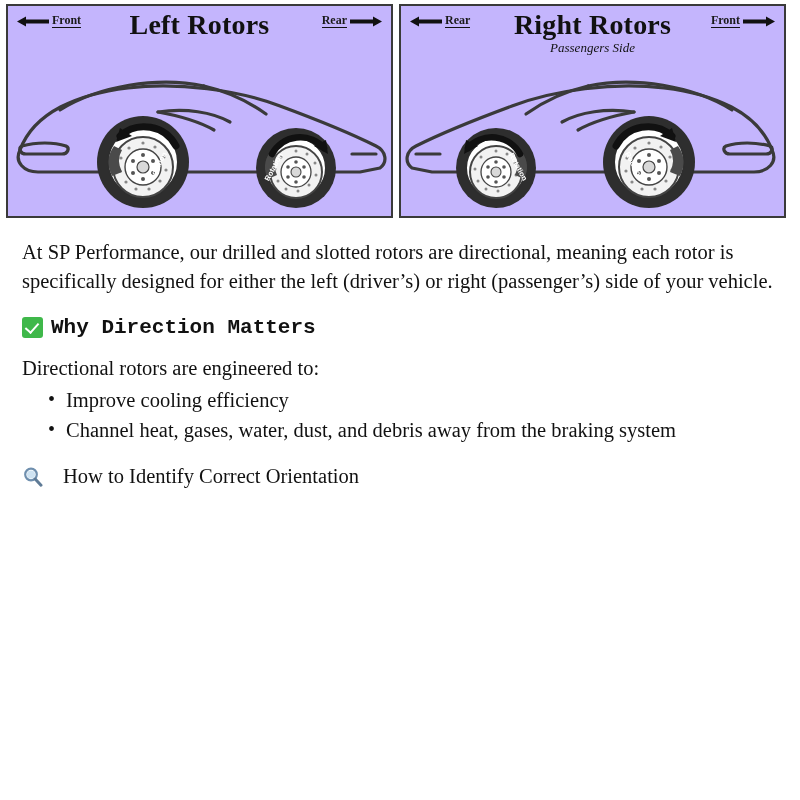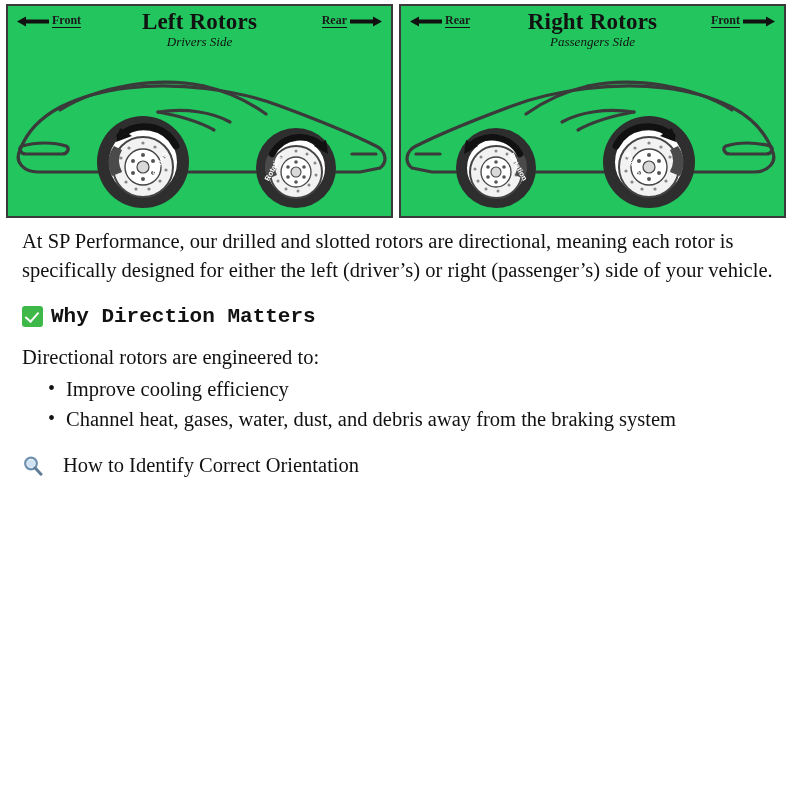--- a/index.html
+++ b/index.html
@@ -27,28 +27,28 @@
     gap: 6px;
     padding: 4px 6px 0 6px;
     box-sizing: border-box;
   }
   .panel {
     position: relative;
     width: 387px;
     height: 214px;
     border: 2px solid #3a3a3a;
     box-sizing: border-box;
-    background: #22c55e;
+    background: #c4b5fd;
     overflow: hidden;
   }
   .panel-title {
     text-align: center;
     font-family: "Liberation Serif", serif;
     font-weight: bold;
-    font-size: 23px;
+    font-size: 28px;
     letter-spacing: .2px;
     margin-top: 3px;
     color: #111;
   }
   .panel-sub {
     text-align: center;
     font-style: italic;
     font-size: 13px;
     margin-top: -1px;
     color: #111;
@@ -81,21 +81,21 @@
 
   .rot-label {
     font-size: 7.5px;
     font-weight: bold;
     font-family: "Liberation Sans", sans-serif;
     fill: #fff;
   }
 
   
   .body {
-    padding: 3px 22px 0 22px;
+    padding: 14px 22px 0 22px;
     box-sizing: border-box;
   }
   p.para {
     font-size: 20.5px;
     line-height: 1.42;
     margin: 6px 0 0 0;
     color: #111;
   }
   h2.heading {
     font-size: 21px;
@@ -183,21 +183,20 @@
         </svg>
         <span class="lbl">Front</span>
       </div>
       <div class="arrow-tag right">
         <span class="lbl">Rear</span>
         <svg class="arrow-svg" width="34" height="13" viewBox="0 0 34 13">
           <path d="M33 6.5 L24 1.5 L24 4.5 L1 4.5 L1 8.5 L24 8.5 L24 11.5 Z" fill="#111"></path>
         </svg>
       </div>
       <div class="panel-title">Left Rotors</div>
-      <div class="panel-sub">Drivers Side</div>
 
       <div class="car-wrap">
         <svg width="383" height="168" viewBox="0 0 383 168">
 
           <g fill="none" stroke="#3a3a3a" stroke-width="3.2" stroke-linejoin="round" stroke-linecap="round">
             <path d="M12 100 C 26 62, 70 44, 120 38 C 170 32, 230 40, 272 56 C 310 70, 344 84, 368 96
                      C 378 101, 380 112, 372 118 L 352 122 L 30 122 C 16 122, 6 112, 12 100 Z"></path>
             <path d="M52 60 C 90 36, 150 26, 196 36"></path>
             <path d="M196 36 C 222 42, 244 54, 258 64"></path>
             <path d="M150 62 C 178 58, 204 62, 222 72"></path>

